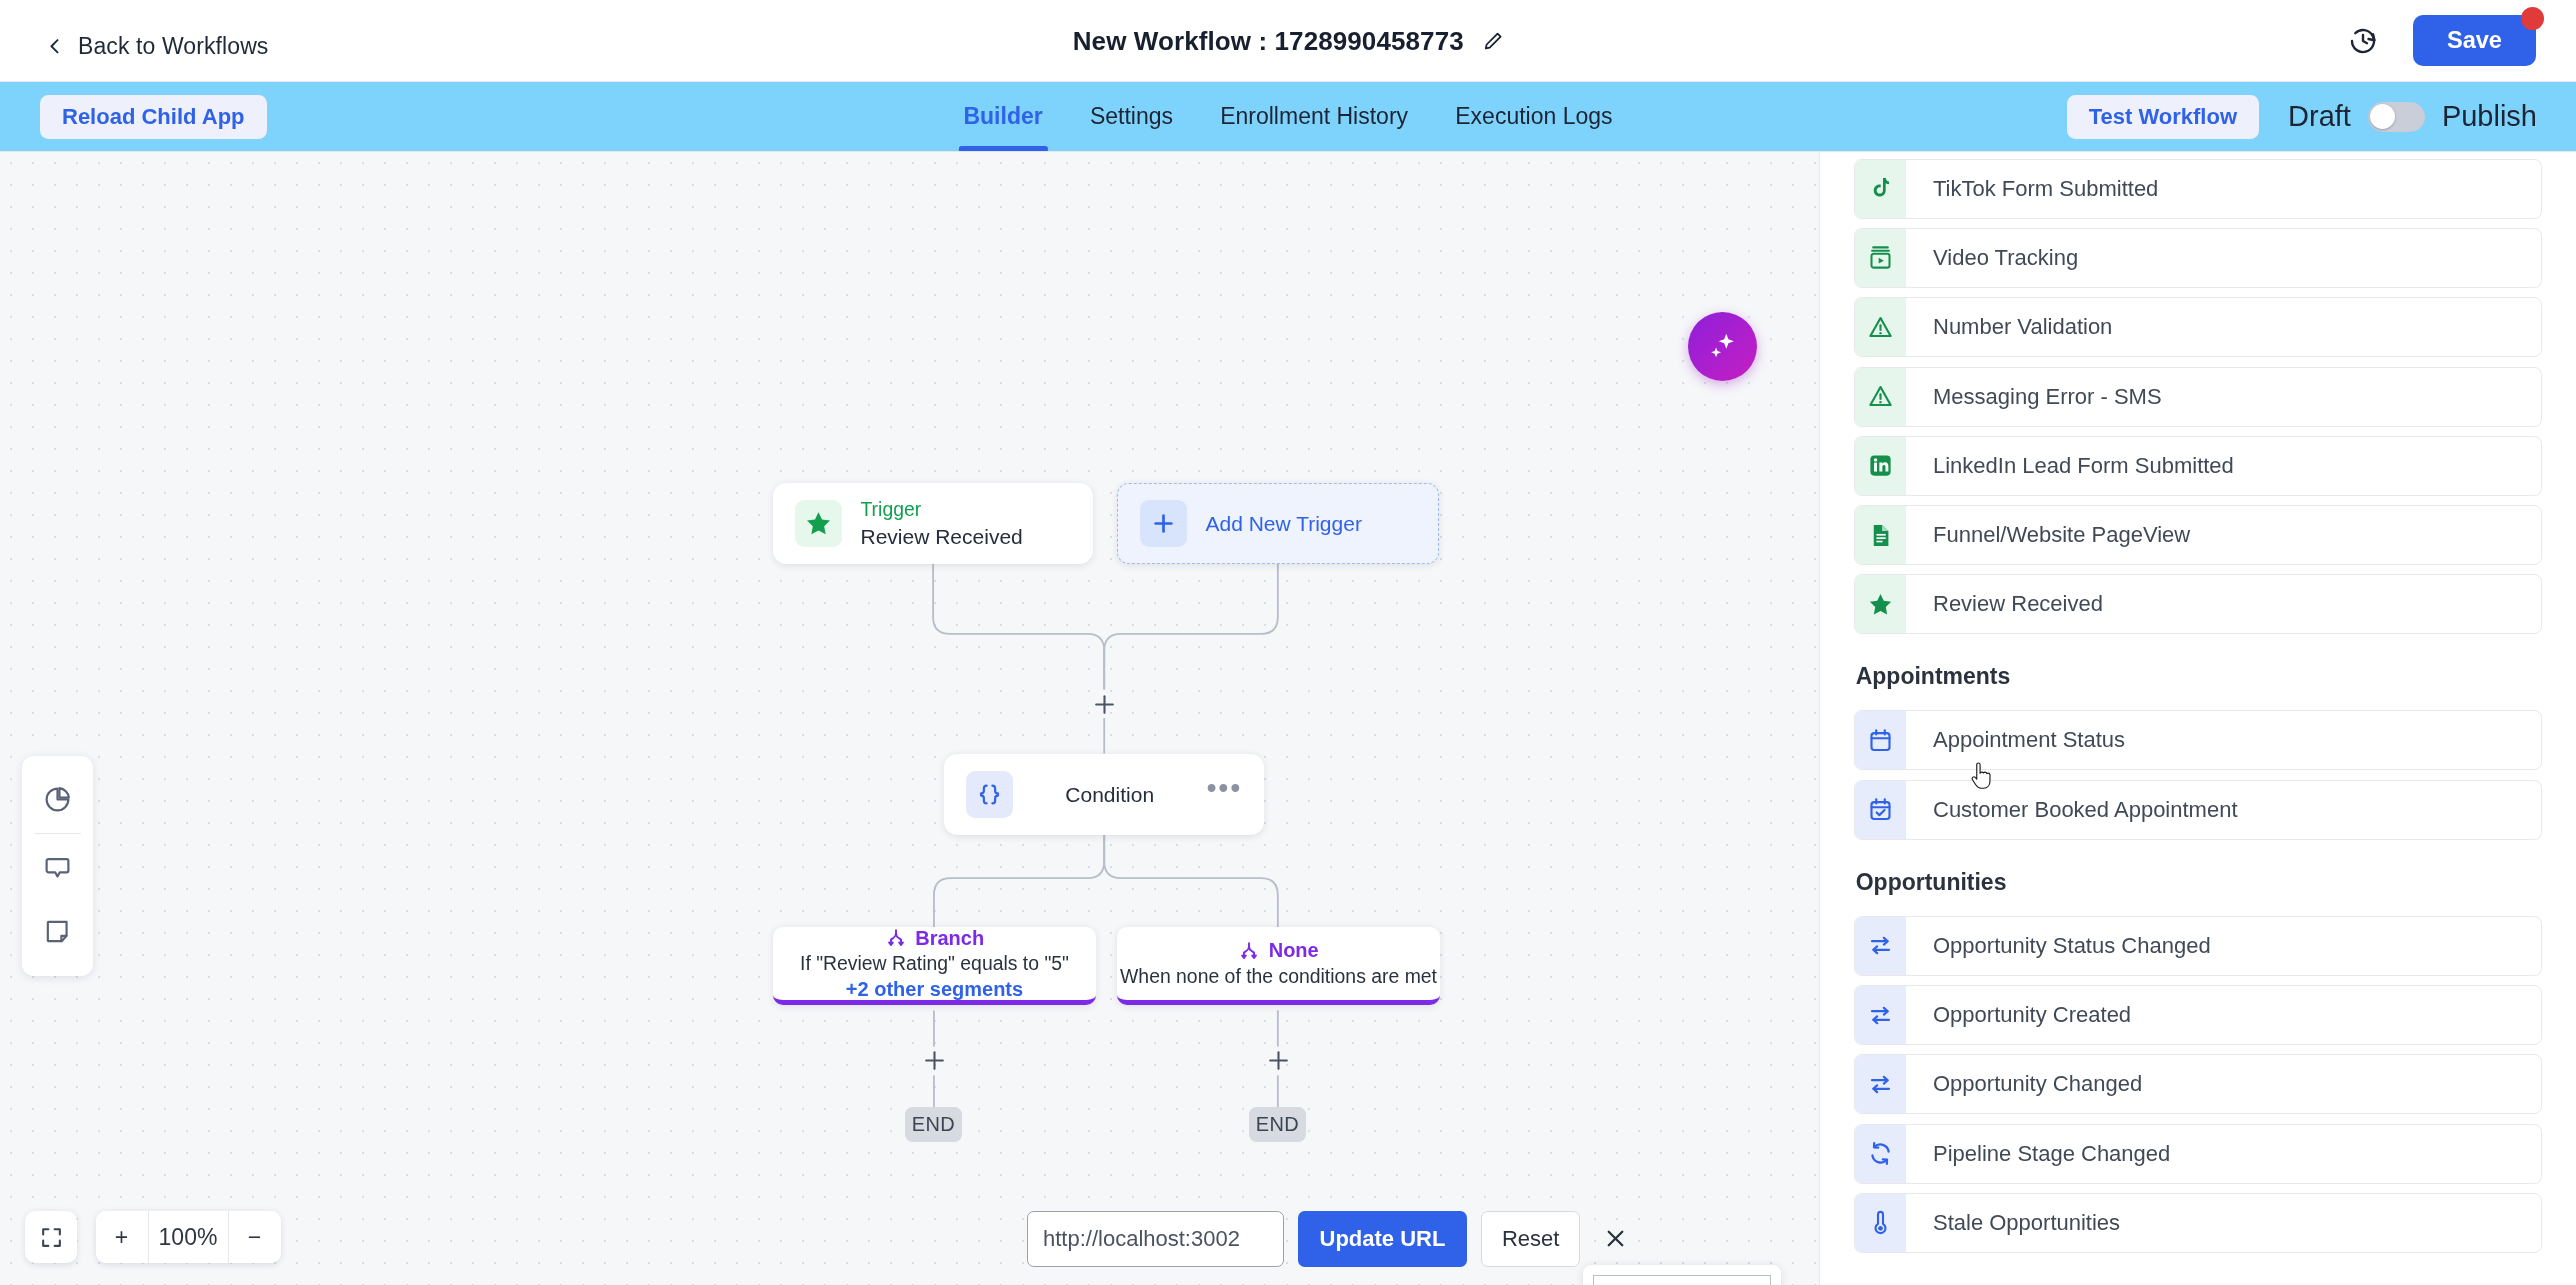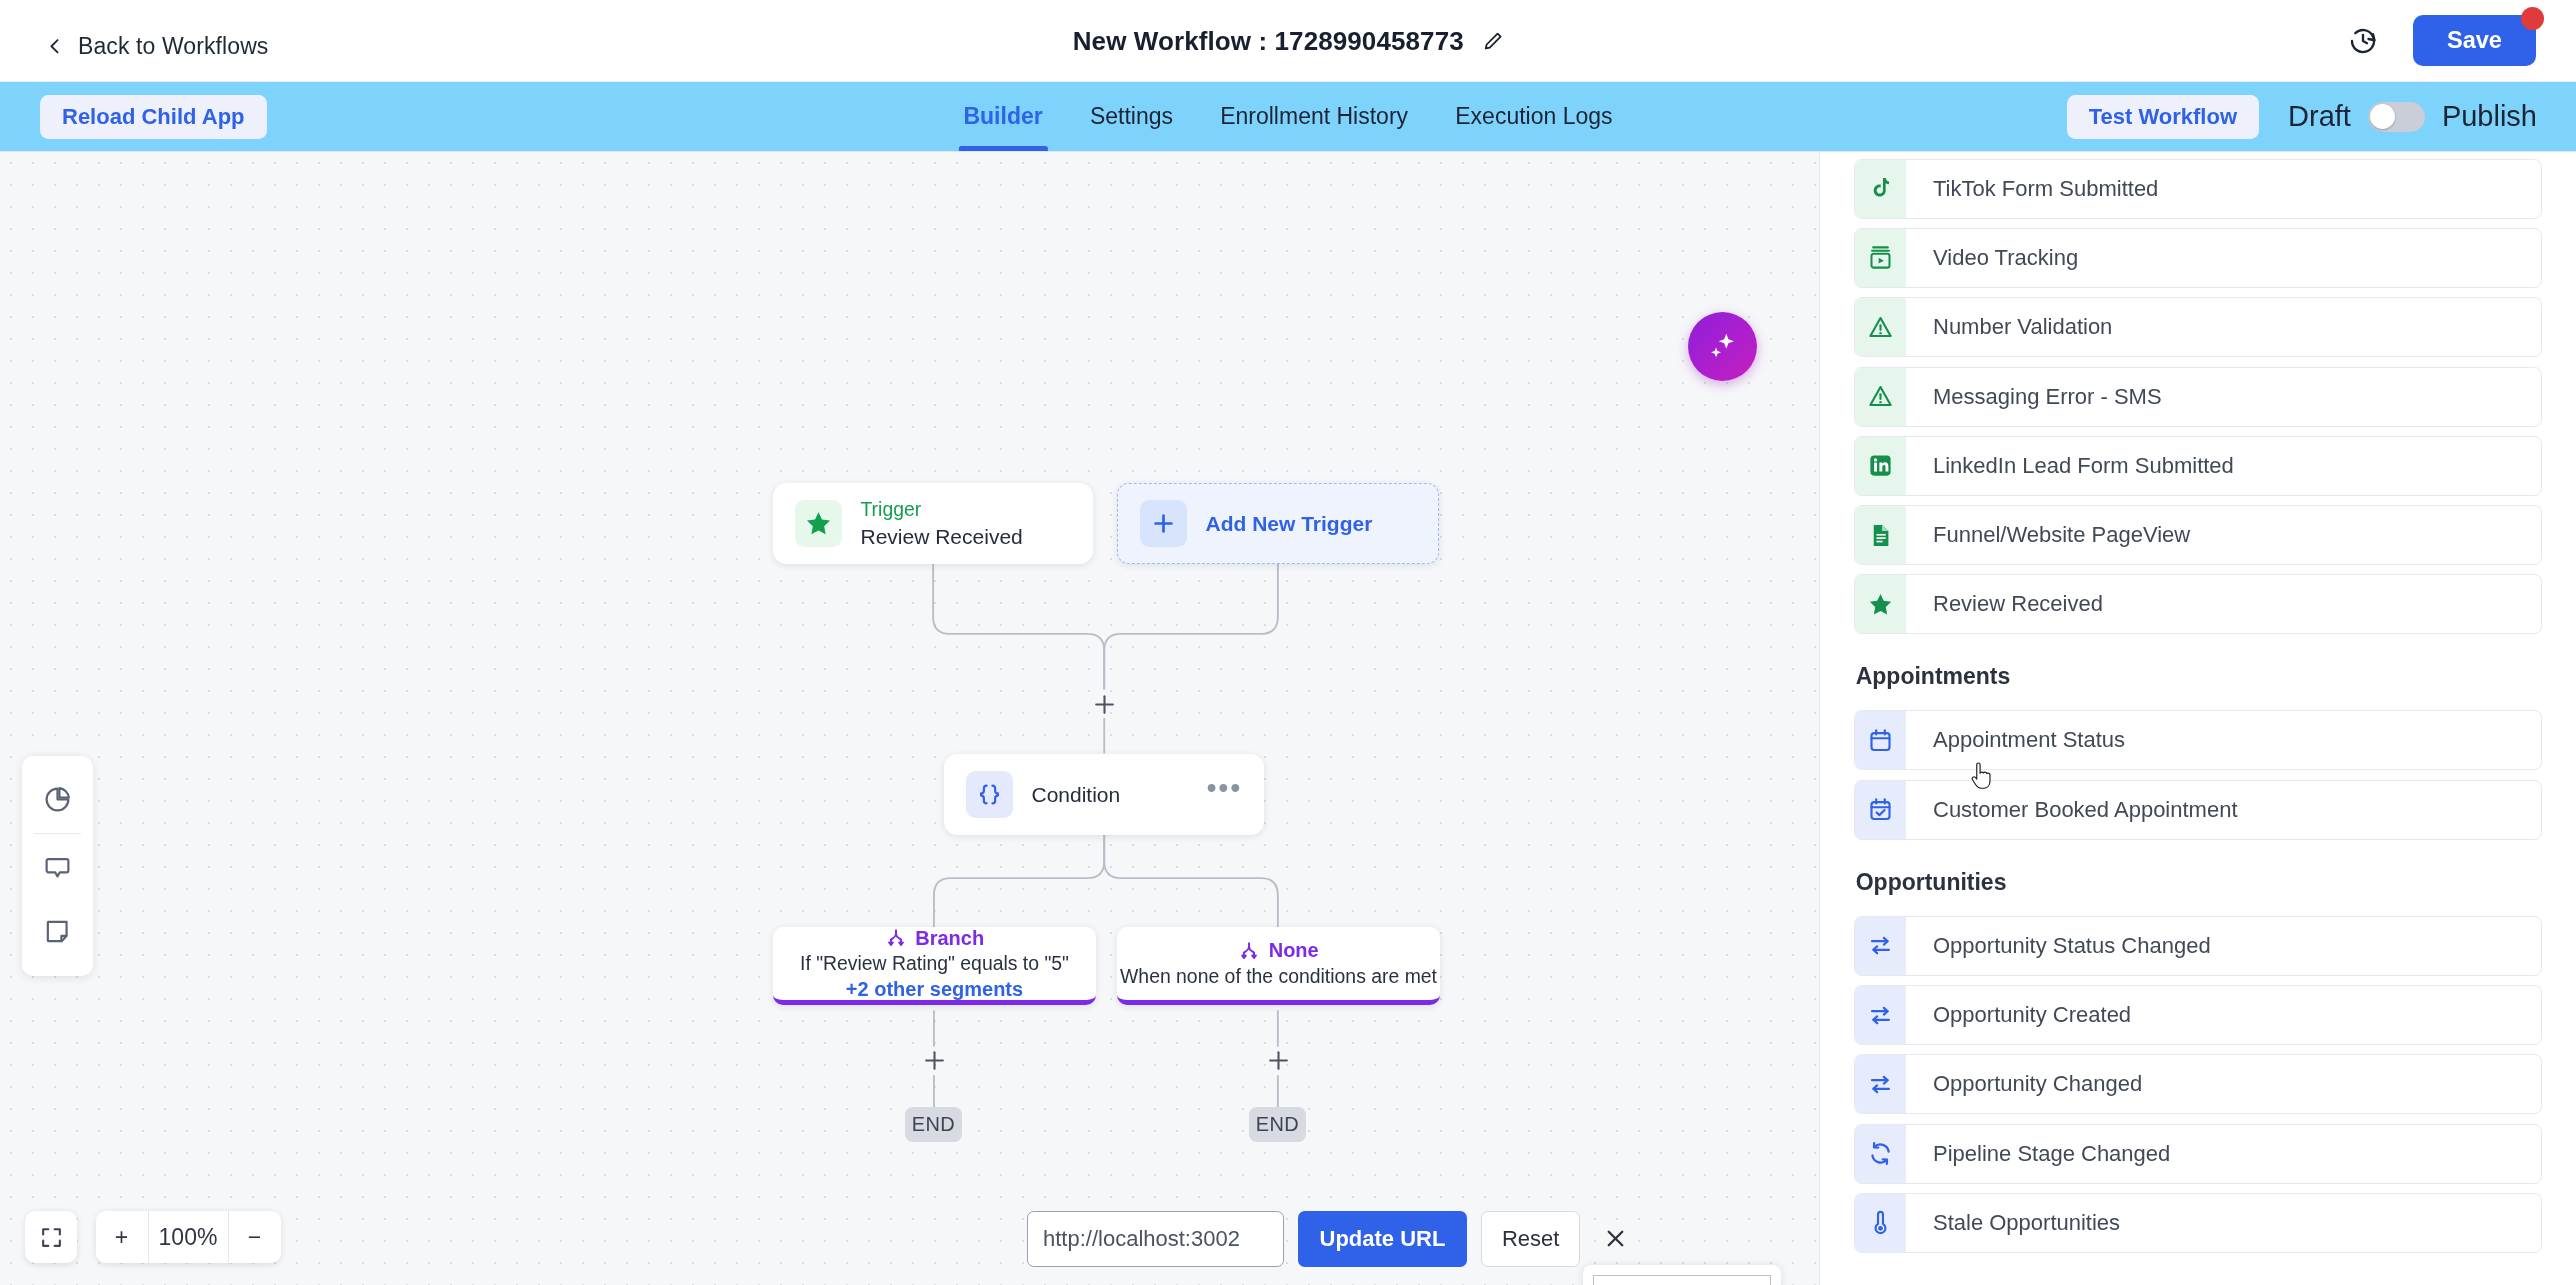--- a/index.html
+++ b/index.html
@@ -182,25 +182,25 @@
     border-radius: 11.8px;
     display: flex; align-items: center; padding-left: 22px; gap: 18.5px;
     cursor: pointer;
   }
   .addtrig-ico {
     width: 47px; height: 47px; border-radius: 9.3px;
     background: #d7e4fb; display: flex; align-items: center; justify-content: center;
     flex: 0 0 auto;
   }
   .addtrig-ico svg { width: 27px; height: 27px; color: #2f62e8; display:block; }
-  .addtrig-label { font-size: 21px; color: #2f62e8; font-weight: 700; }
+  .addtrig-label { font-size: 21px; color: #2f62e8; font-weight: 400; }
 
   .condition-node {
     left: 944px; top: 602px; width: 320px; height: 81px;
-    display: flex; align-items: center; padding: 0 22px; gap: 18.5px;
+    display: flex; align-items: center; padding: 0 22px; gap: 18.5px; text-align: center;
   }
   .cond-ico {
     width: 47px; height: 47px; border-radius: 9.3px;
     background: #e4eafc; display: flex; align-items: center; justify-content: center;
     flex: 0 0 auto;
   }
   .cond-ico svg { width: 25px; height: 25px; color: #2f62e8; display: block; }
   .cond-label { font-size: 21px; color: #252d3d; flex: 1 1 auto; }
   .cond-more {
     font-size: 29px; color: #8b92a2; letter-spacing: 1.7px; line-height: .5;

